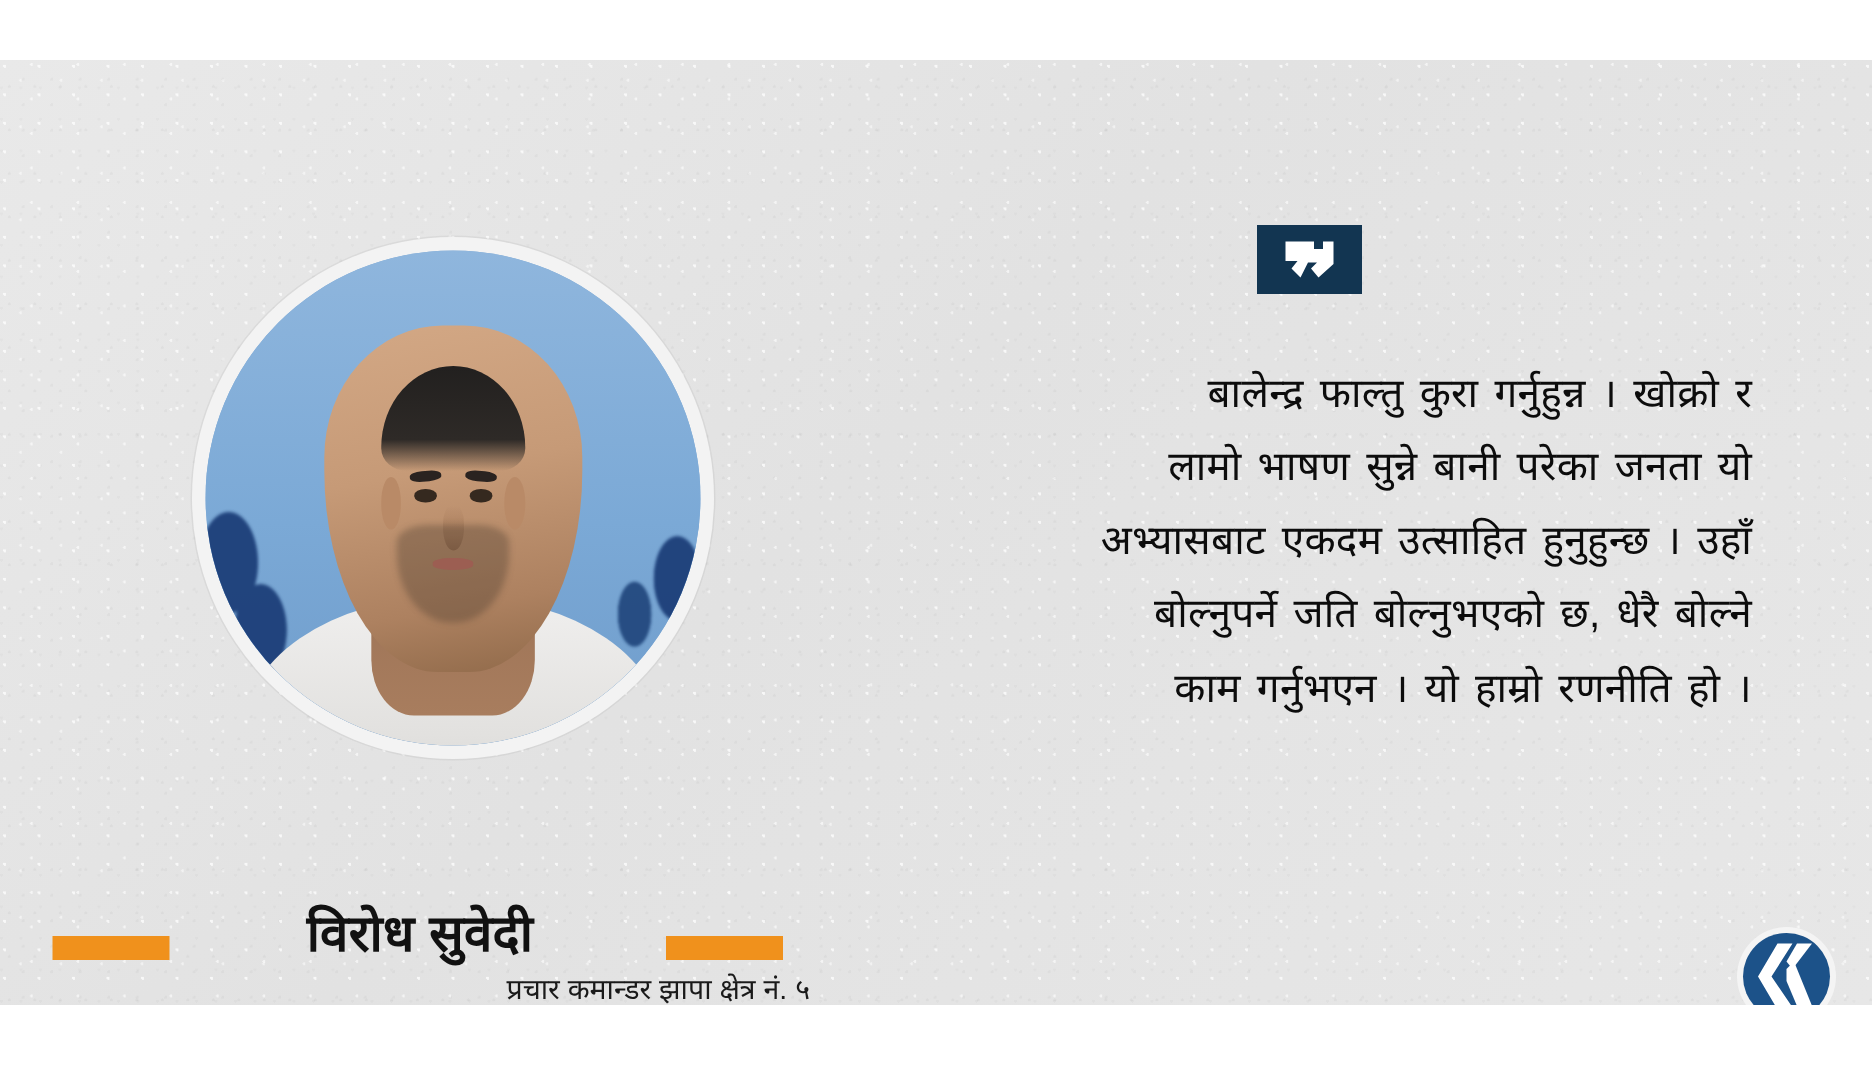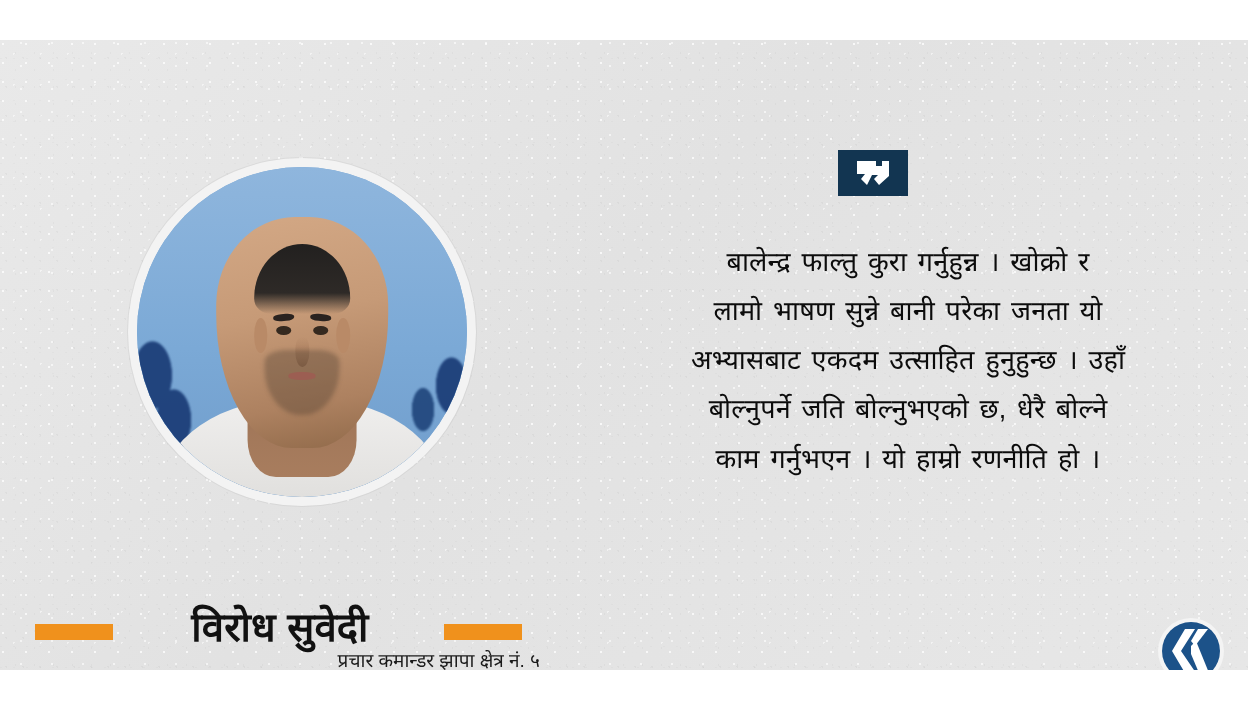--- a/index.html
+++ b/index.html
@@ -214,21 +214,21 @@
   .rule-left  { left: 15px; }
   .rule-right { left: 424px; }
 
   .person-name {
     position: absolute;
     left: 0;
     top: 46px;
     width: 520px;
     text-align: center;
     font-family: "Liberation Sans", "DejaVu Sans", sans-serif;
-    font-size: 40px;
+    font-size: 34px;
     font-weight: 700;
     color: #111111;
     line-height: 1.15;
     letter-spacing: .2px;
   }
   .person-role {
     position: absolute;
     left: 0;
     top: 92px;
     width: 520px;
@@ -260,21 +260,21 @@
   }
   .quote-mark svg { display: block; }
 
   .quote-text {
     font-family: "Liberation Sans", "DejaVu Sans", sans-serif;
     font-size: 27px;
     font-weight: 400;
     color: #0c0c0c;
     line-height: 1.82;
     letter-spacing: .2px;
-    text-align: center;
+    text-align: right;
     word-spacing: 3px;
     white-space: pre-line;
   }
 
   
   .brand-logo {
     position: absolute;
     left: 1155px;
     top: 575px;
     width: 72px;

